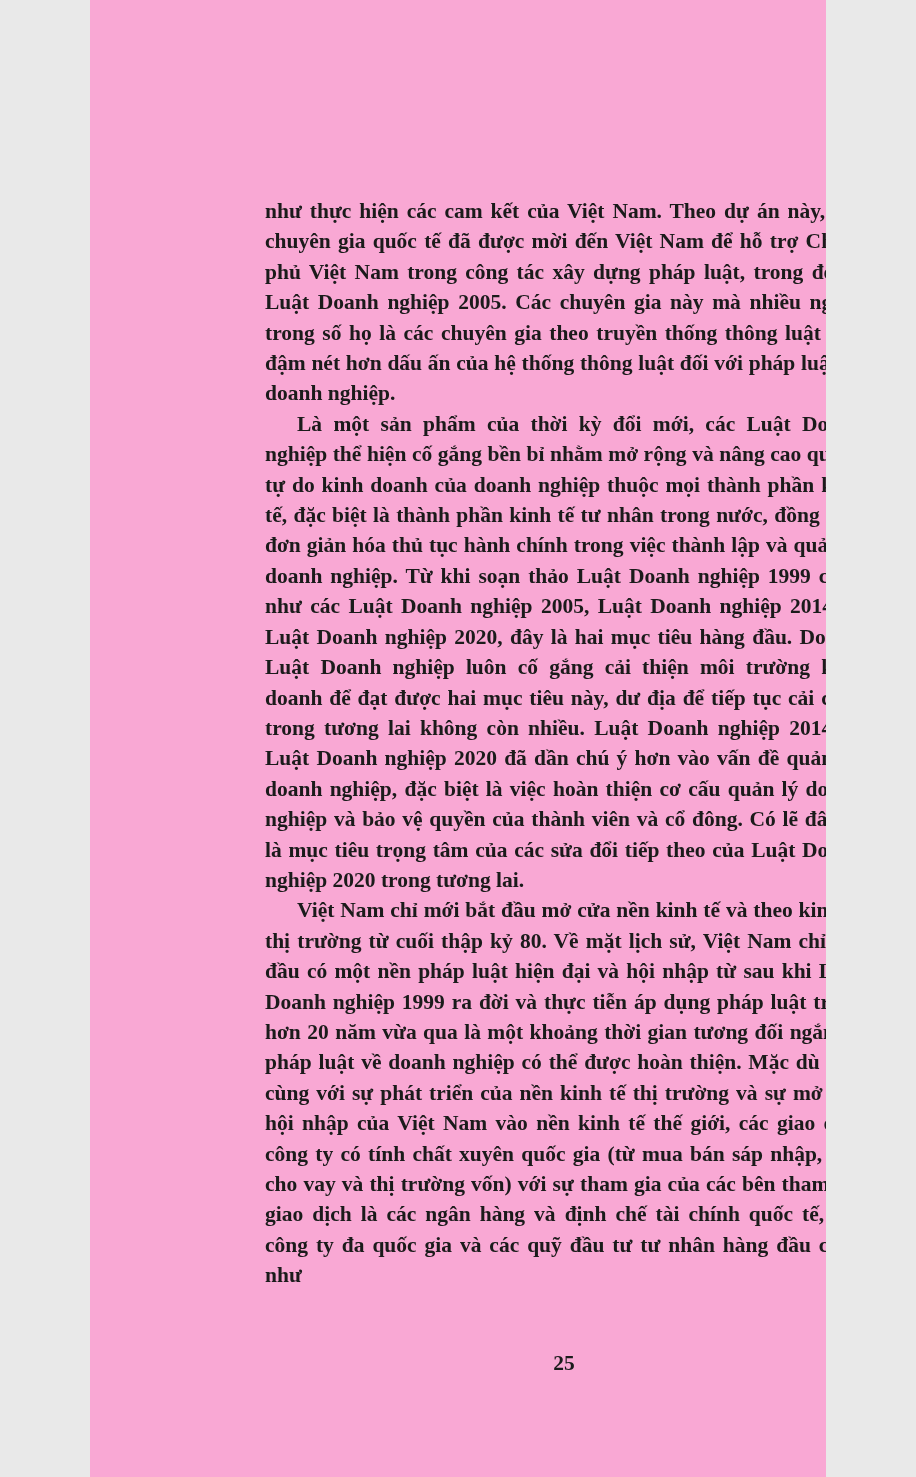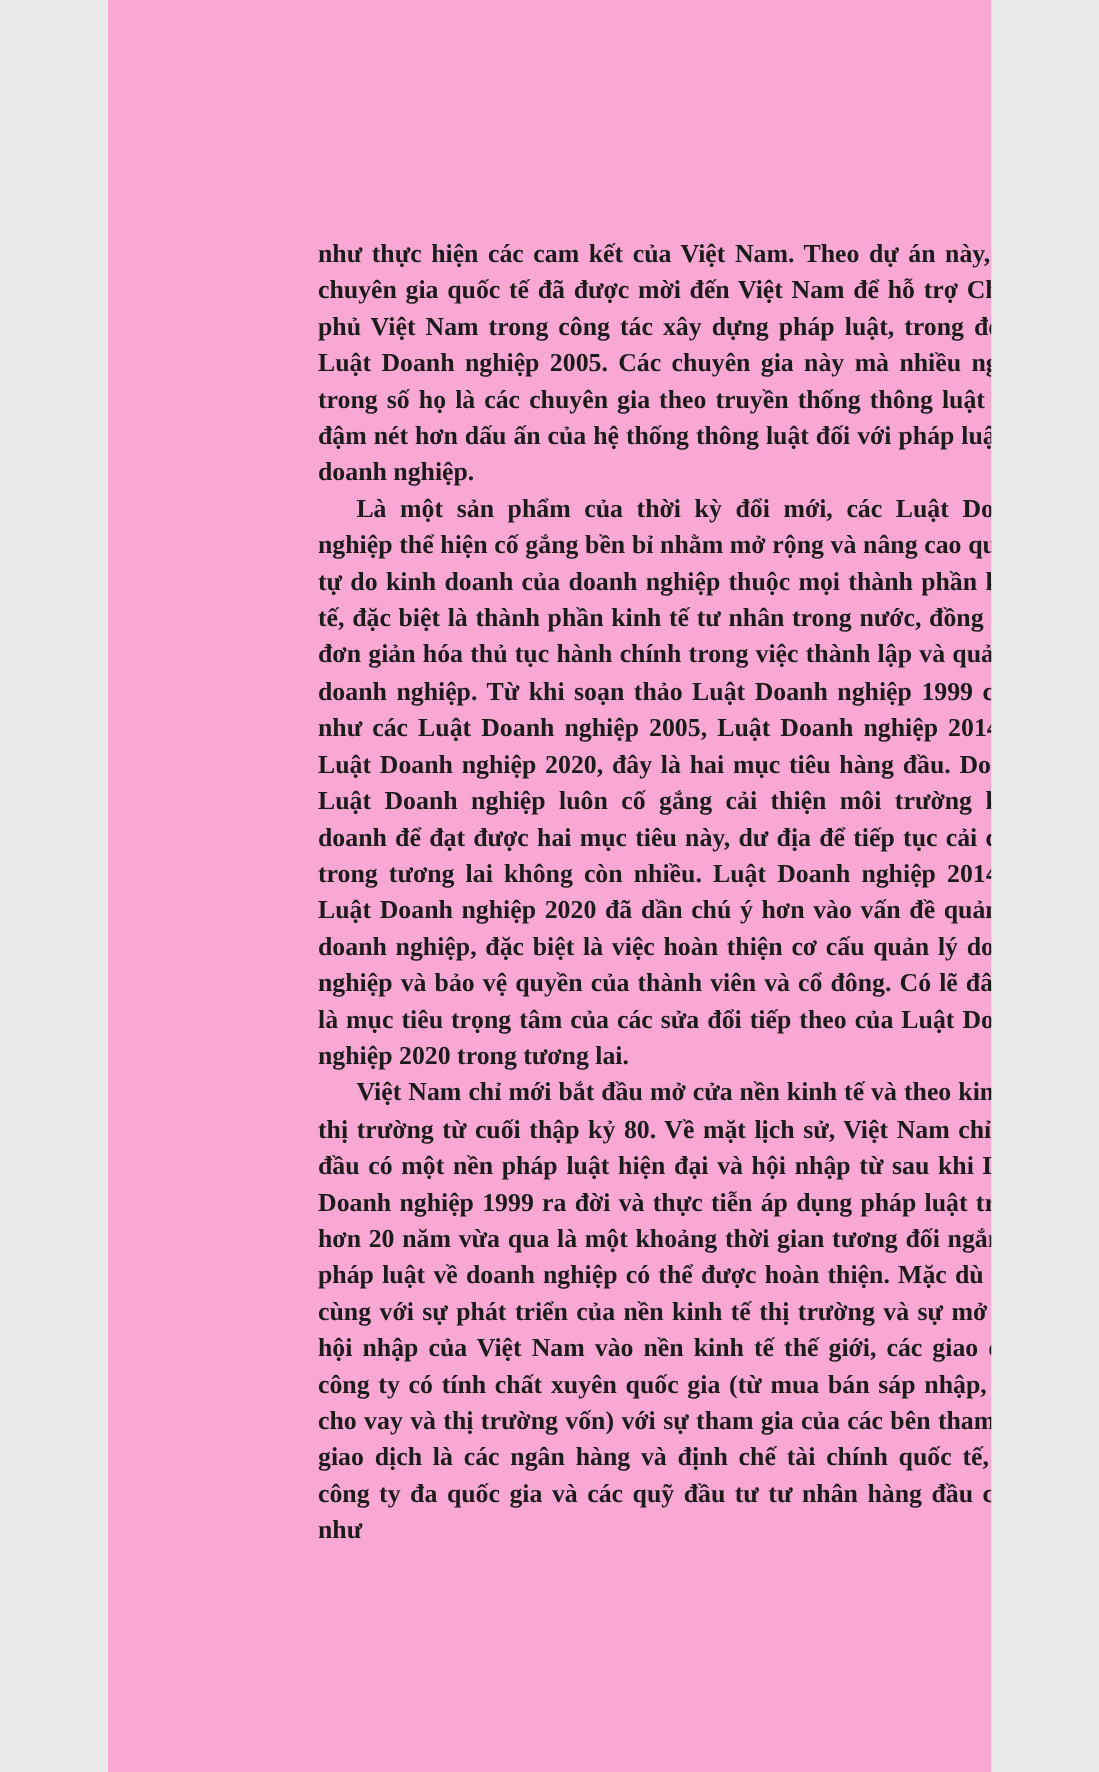--- a/index.html
+++ b/index.html
@@ -47,13 +47,14 @@
 </style>
 </head>
 <body>
 
 <div class="page">
   <div class="text-block">
     <p class="para no-indent">như thực hiện các cam kết của Việt Nam.  Theo dự án này, các chuyên gia quốc tế đã được mời đến Việt Nam để hỗ trợ Chính phủ Việt Nam trong công tác xây dựng pháp luật, trong đó có Luật Doanh nghiệp 2005.  Các chuyên gia này mà nhiều người trong số họ là các chuyên gia theo truyền thống thông luật làm đậm nét hơn dấu ấn của hệ thống thông luật đối với pháp luật về doanh nghiệp.</p>
     <p class="para indent">Là một sản phẩm của thời kỳ đổi mới, các Luật Doanh nghiệp thể hiện cố gắng bền bỉ nhằm mở rộng và nâng cao quyền tự do kinh doanh của doanh nghiệp thuộc mọi thành phần kinh tế, đặc biệt là thành phần kinh tế tư nhân trong nước, đồng thời đơn giản hóa thủ tục hành chính trong việc thành lập và quản lý doanh nghiệp.  Từ khi soạn thảo Luật Doanh nghiệp 1999 cũng như các Luật Doanh nghiệp 2005, Luật Doanh nghiệp 2014 và Luật Doanh nghiệp 2020, đây là hai mục tiêu hàng đầu.  Do các Luật Doanh nghiệp luôn cố gắng cải thiện môi trường kinh doanh để đạt được hai mục tiêu này, dư địa để tiếp tục cải cách trong tương lai không còn nhiều.  Luật Doanh nghiệp 2014 và Luật Doanh nghiệp 2020 đã dần chú ý hơn vào vấn đề quản trị doanh nghiệp, đặc biệt là việc hoàn thiện cơ cấu quản lý doanh nghiệp và bảo vệ quyền của thành viên và cổ đông.  Có lẽ đây sẽ là mục tiêu trọng tâm của các sửa đổi tiếp theo của Luật Doanh nghiệp 2020 trong tương lai.</p>
     <p class="para indent">Việt Nam chỉ mới bắt đầu mở cửa nền kinh tế và theo kinh tế thị trường từ cuối thập kỷ 80.  Về mặt lịch sử, Việt Nam chỉ bắt đầu có một nền pháp luật hiện đại và hội nhập từ sau khi Luật Doanh nghiệp 1999 ra đời và thực tiễn áp dụng pháp luật trong hơn 20 năm vừa qua là một khoảng thời gian tương đối ngắn để pháp luật về doanh nghiệp có thể được hoàn thiện.  Mặc dù vậy, cùng với sự phát triển của nền kinh tế thị trường và sự mở cửa hội nhập của Việt Nam vào nền kinh tế thế giới, các giao dịch công ty có tính chất xuyên quốc gia (từ mua bán sáp nhập, đến cho vay và thị trường vốn) với sự tham gia của các bên tham gia giao dịch là các ngân hàng và định chế tài chính quốc tế, các công ty đa quốc gia và các quỹ đầu tư tư nhân hàng đầu cũng như</p>
   </div>
+  <div class="page-number">25</div>
 </div>
 
 </body></html>

